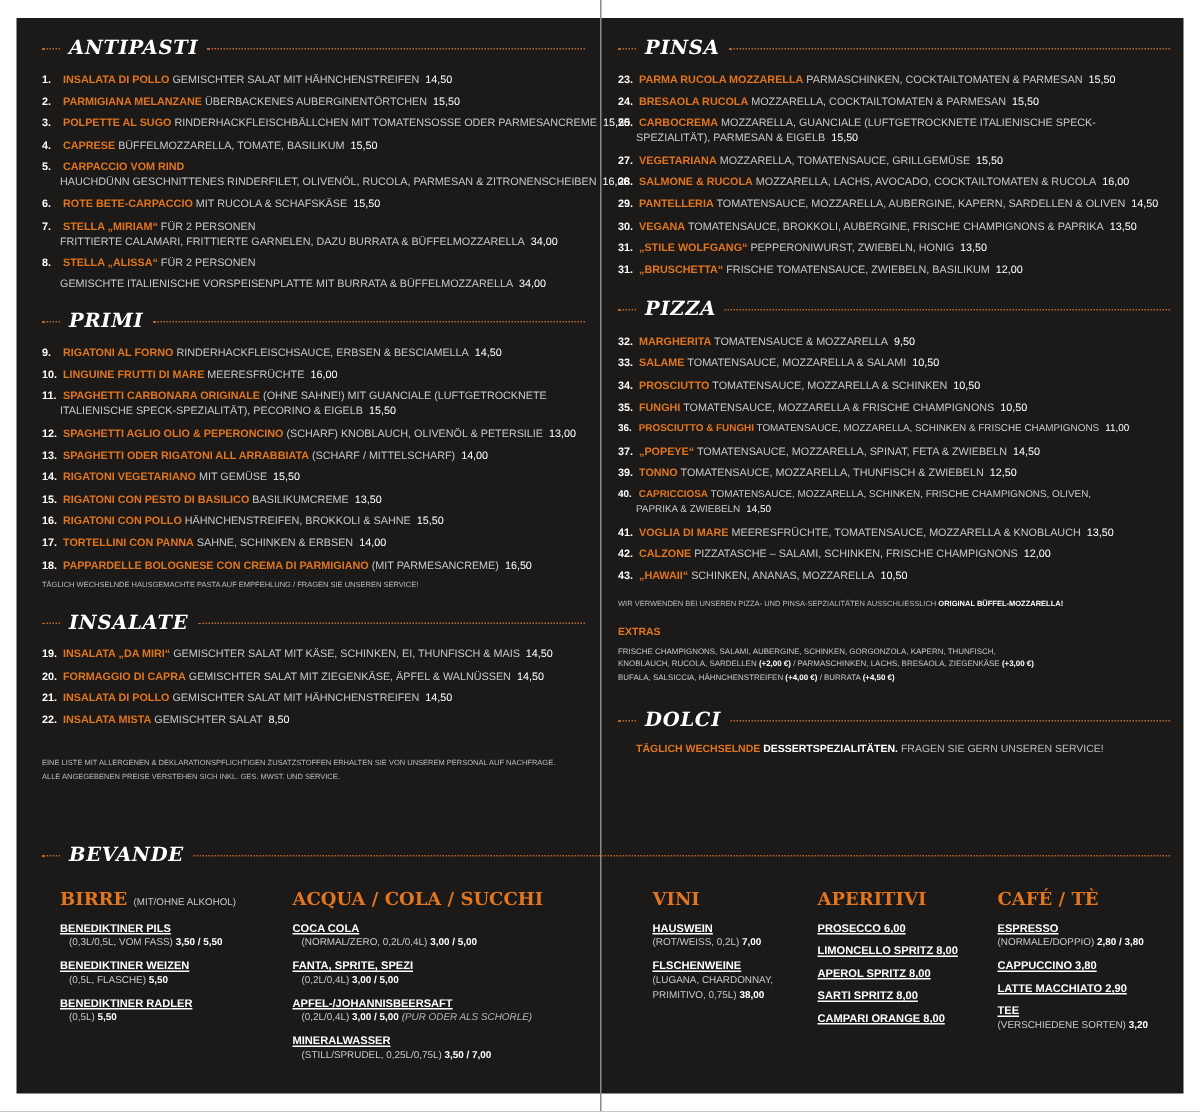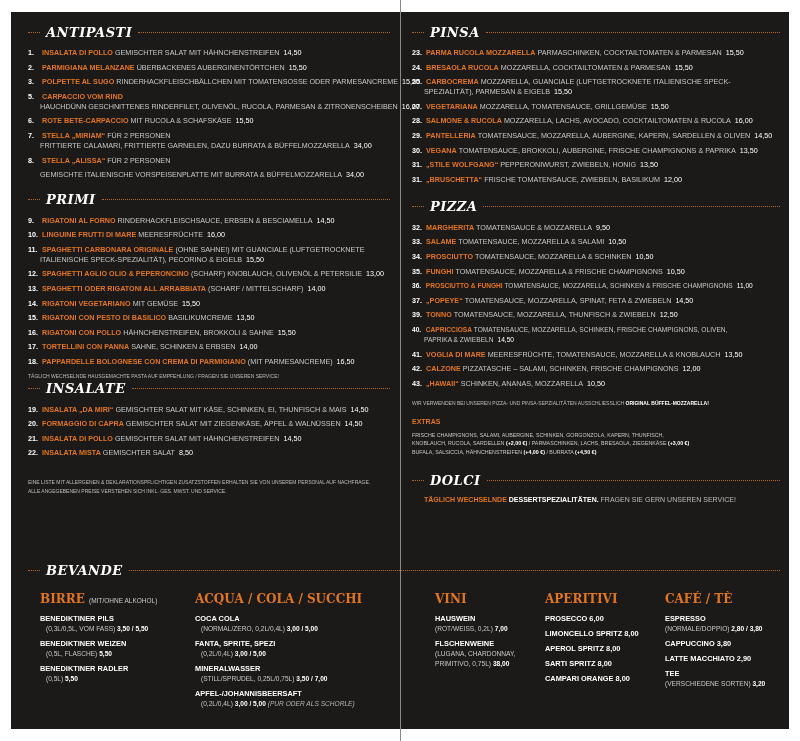--- a/index.html
+++ b/index.html
@@ -47,21 +47,21 @@
 
   
   .bev-title { position: absolute; left: 28px; top: 562px; width: 752px; }
   .bev-block { position: absolute; }
   .bev-head {
     font-family: "DejaVu Serif", serif; font-weight: bold; color: #e2751f; font-size: 12px;
     margin-bottom: 8px; white-space: nowrap;
   }
   .bev-head .h-sub { font-family: "Liberation Sans", sans-serif; font-weight: normal; color: #c9c9c9; font-size: 6.5px; }
   .bev-item { margin-bottom: 5px; }
-  .bev-name { font-size: 7.4px; font-weight: bold; color: #ffffff; line-height: 10px; white-space: nowrap; }
+  .bev-name { font-size: 7.4px; font-weight: bold; color: #ffffff; line-height: 10px; white-space: nowrap; text-decoration: underline; }
   .bev-det { font-size: 6.6px; color: #c9c9c9; line-height: 10px; padding-left: 6px; white-space: nowrap; }
   .bev-det.np { padding-left: 0; }
   .bev-det b { color: #ffffff; }
   .bev-det i { color: #b5b5b5; }
 </style>
 </head>
 <body>
 
 <div class="panel"></div>
 <div class="fold"></div>
@@ -70,20 +70,21 @@
 
   <div class="sec-title">
     <span class="dots-l"></span>
     <span class="t">ANTIPASTI</span>
     <span class="dots-r"></span>
   </div>
   <div>
     <div class="item"><span class="num">1.</span> <span class="nm">INSALATA DI POLLO</span> <span class="desc">GEMISCHTER SALAT MIT HÄHNCHENSTREIFEN</span><span class="pr">14,50</span></div>
     <div class="item"><span class="num">2.</span> <span class="nm">PARMIGIANA MELANZANE</span> <span class="desc">ÜBERBACKENES AUBERGINENTÖRTCHEN</span><span class="pr">15,50</span></div>
     <div class="item"><span class="num">3.</span> <span class="nm">POLPETTE AL SUGO</span> <span class="desc">RINDERHACKFLEISCHBÄLLCHEN MIT TOMATENSOSSE ODER PARMESANCREME</span><span class="pr">15,50</span></div>
+    <div class="item"><span class="num">4.</span> <span class="nm">CAPRESE</span> <span class="desc">BÜFFELMOZZARELLA, TOMATE, BASILIKUM</span><span class="pr">15,50</span></div>
     <div class="item"><span class="num">5.</span> <span class="nm">CARPACCIO VOM RIND</span><span class="sub"><span class="desc">HAUCHDÜNN GESCHNITTENES RINDERFILET, OLIVENÖL, RUCOLA, PARMESAN &amp; ZITRONENSCHEIBEN</span><span class="pr">16,00</span></span></div>
     <div class="item"><span class="num">6.</span> <span class="nm">ROTE BETE-CARPACCIO</span> <span class="desc">MIT RUCOLA &amp; SCHAFSKÄSE</span><span class="pr">15,50</span></div>
     <div class="item"><span class="num">7.</span> <span class="nm">STELLA „MIRIAM“</span> <span class="desc">FÜR 2 PERSONEN</span><span class="sub"><span class="desc">FRITTIERTE CALAMARI, FRITTIERTE GARNELEN, DAZU BURRATA &amp; BÜFFELMOZZARELLA</span><span class="pr">34,00</span></span></div>
     <div class="item"><span class="num">8.</span> <span class="nm">STELLA „ALISSA“</span> <span class="desc">FÜR 2 PERSONEN</span><span class="sub" style="margin-top:4px"><span class="desc">GEMISCHTE ITALIENISCHE VORSPEISENPLATTE MIT BURRATA &amp; BÜFFELMOZZARELLA</span><span class="pr">34,00</span></span></div>
   </div>
 
   <div class="sec-title" style="margin-top:12px">
     <span class="dots-l"></span>
     <span class="t">PRIMI</span>
     <span class="dots-r"></span>
@@ -95,21 +96,21 @@
     <div class="item"><span class="num">12.</span> <span class="nm">SPAGHETTI AGLIO OLIO &amp; PEPERONCINO</span> <span class="desc">(SCHARF) KNOBLAUCH, OLIVENÖL &amp; PETERSILIE</span><span class="pr">13,00</span></div>
     <div class="item"><span class="num">13.</span> <span class="nm">SPAGHETTI ODER RIGATONI ALL ARRABBIATA</span> <span class="desc">(SCHARF / MITTELSCHARF)</span><span class="pr">14,00</span></div>
     <div class="item"><span class="num">14.</span> <span class="nm">RIGATONI VEGETARIANO</span> <span class="desc">MIT GEMÜSE</span><span class="pr">15,50</span></div>
     <div class="item"><span class="num">15.</span> <span class="nm">RIGATONI CON PESTO DI BASILICO</span> <span class="desc">BASILIKUMCREME</span><span class="pr">13,50</span></div>
     <div class="item"><span class="num">16.</span> <span class="nm">RIGATONI CON POLLO</span> <span class="desc">HÄHNCHENSTREIFEN, BROKKOLI &amp; SAHNE</span><span class="pr">15,50</span></div>
     <div class="item"><span class="num">17.</span> <span class="nm">TORTELLINI CON PANNA</span> <span class="desc">SAHNE, SCHINKEN &amp; ERBSEN</span><span class="pr">14,00</span></div>
     <div class="item"><span class="num">18.</span> <span class="nm">PAPPARDELLE BOLOGNESE CON CREMA DI PARMIGIANO</span> <span class="desc">(MIT PARMESANCREME)</span><span class="pr">16,50</span></div>
     <div class="note" style="margin-top:2px">TÄGLICH WECHSELNDE HAUSGEMACHTE PASTA AUF EMPFEHLUNG / FRAGEN SIE UNSEREN SERVICE!</div>
   </div>
 
-  <div class="sec-title" style="">
+  <div class="sec-title" style="margin-top:12px">
     <span class="dots-l"></span>
     <span class="t">INSALATE</span>
     <span class="dots-r"></span>
   </div>
   <div>
     <div class="item"><span class="num">19.</span> <span class="nm">INSALATA „DA MIRI“</span> <span class="desc">GEMISCHTER SALAT MIT KÄSE, SCHINKEN, EI, THUNFISCH &amp; MAIS</span><span class="pr">14,50</span></div>
     <div class="item"><span class="num">20.</span> <span class="nm">FORMAGGIO DI CAPRA</span> <span class="desc">GEMISCHTER SALAT MIT ZIEGENKÄSE, ÄPFEL &amp; WALNÜSSEN</span><span class="pr">14,50</span></div>
     <div class="item"><span class="num">21.</span> <span class="nm">INSALATA DI POLLO</span> <span class="desc">GEMISCHTER SALAT MIT HÄHNCHENSTREIFEN</span><span class="pr">14,50</span></div>
     <div class="item"><span class="num">22.</span> <span class="nm">INSALATA MISTA</span> <span class="desc">GEMISCHTER SALAT</span><span class="pr">8,50</span></div>
   </div>
@@ -204,26 +205,26 @@
   <div class="bev-head">ACQUA / COLA / SUCCHI</div>
   <div class="bev-item">
       <div class="bev-name">COCA COLA</div>
       <div class="bev-det"><span>(NORMAL/ZERO, 0,2L/0,4L)</span> <b>3,00 / 5,00</b></div>
     </div>
   <div class="bev-item">
       <div class="bev-name">FANTA, SPRITE, SPEZI</div>
       <div class="bev-det"><span>(0,2L/0,4L)</span> <b>3,00 / 5,00</b></div>
     </div>
   <div class="bev-item">
+      <div class="bev-name">APFEL-/JOHANNISBEERSAFT</div>
+      <div class="bev-det"><span>(0,2L/0,4L)</span> <b>3,00 / 5,00</b> <i>(PUR ODER ALS SCHORLE)</i></div>
+    </div>
+  <div class="bev-item">
       <div class="bev-name">MINERALWASSER</div>
       <div class="bev-det"><span>(STILL/SPRUDEL, 0,25L/0,75L)</span> <b>3,50 / 7,00</b></div>
-    </div>
-  <div class="bev-item">
-      <div class="bev-name">APFEL-/JOHANNISBEERSAFT</div>
-      <div class="bev-det"><span>(0,2L/0,4L)</span> <b>3,00 / 5,00</b> <i>(PUR ODER ALS SCHORLE)</i></div>
     </div>
 </div>
 
 <div class="bev-block" style="left:435px; top:592px;">
   <div class="bev-head">VINI</div>
   <div class="bev-item">
       <div class="bev-name">HAUSWEIN</div>
       <div class="bev-det np"><span>(ROT/WEISS, 0,2L)</span> <b>7,00</b></div>
     </div>
   <div class="bev-item">

